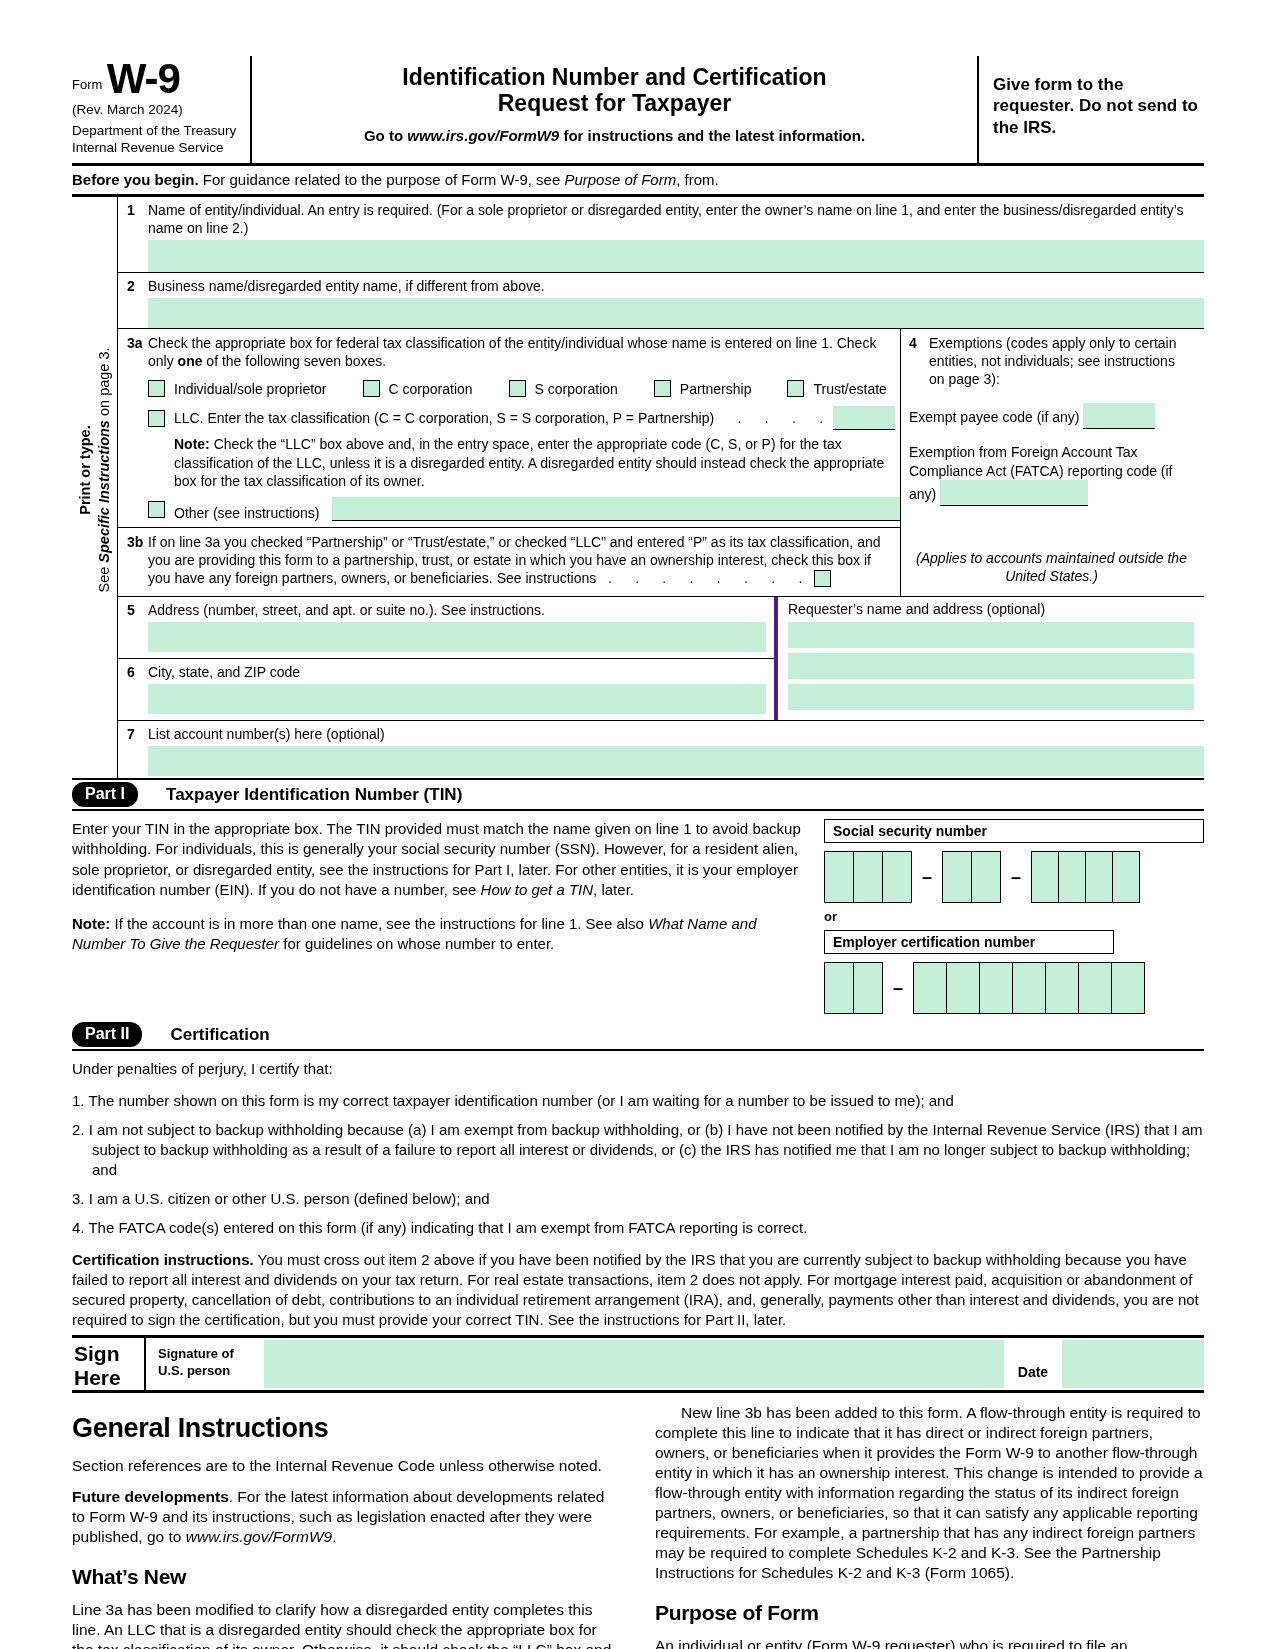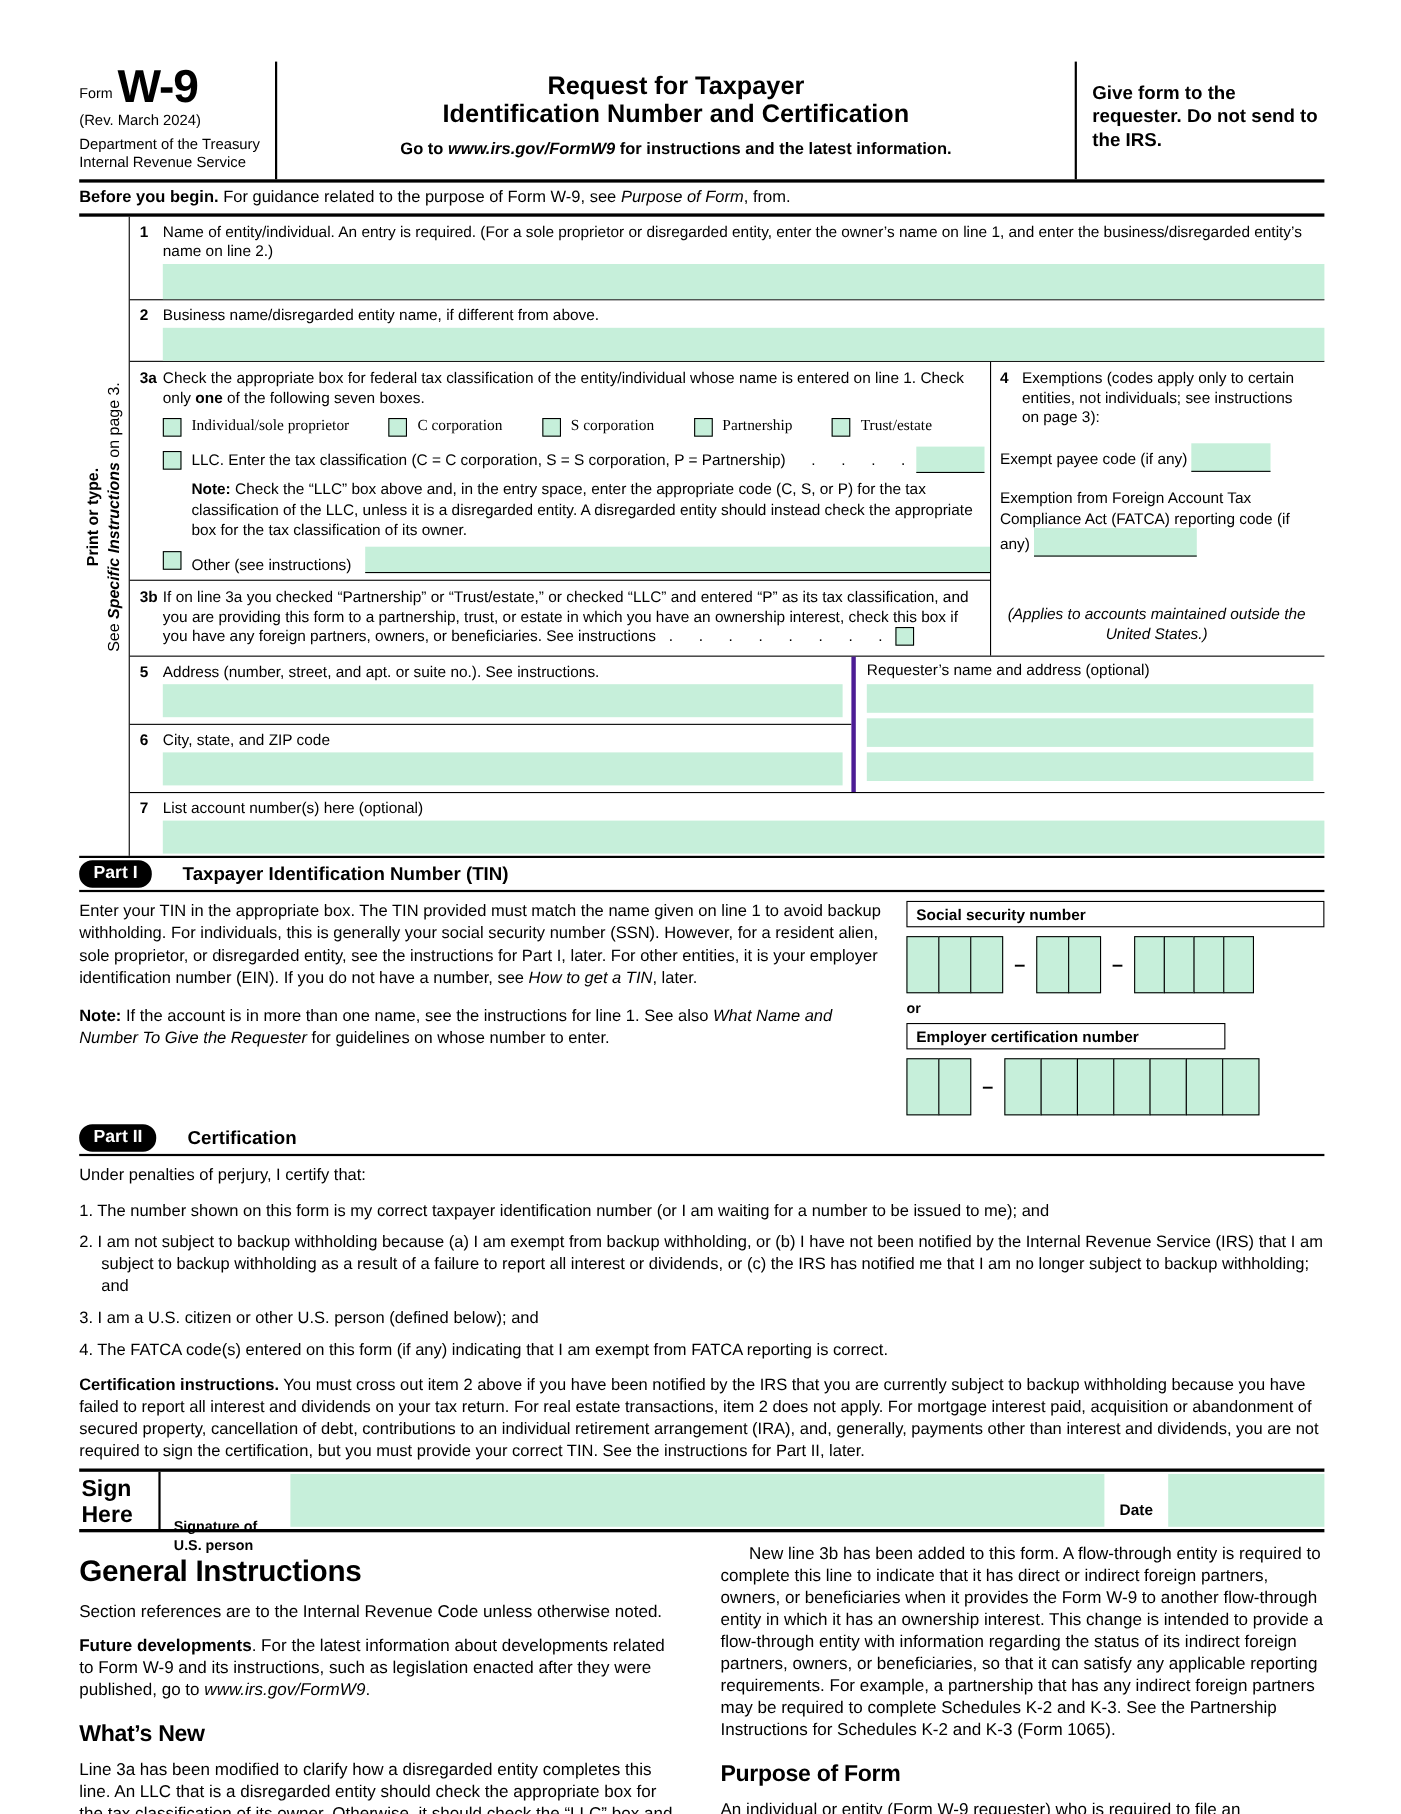--- a/index.html
+++ b/index.html
@@ -51,21 +51,21 @@
   .sec-3b { padding: 5px 0 8px; }
   .cell-4 { width: 304px; border-left: 1px solid #000; padding: 5px 10px 6px 8px; font-size: 14px; display: flex; flex-direction: column; }
   .cell-4 .lbl4 { display: flex; line-height: 1.3; }
   .cell-4 .num4 { width: 20px; font-weight: bold; flex: none; }
   .inline-field { display: inline-block; vertical-align: -7px; border-bottom: 1px solid #000; }
   .exempt-line { margin-top: 14px; }
   .fatca-line { margin-top: 14px; line-height: 1.35; }
   .applies { margin-top: auto; font-style: italic; text-align: center; padding: 8px 6px 4px; line-height: 1.3; }
 
   .cb-row { display: flex; margin: 10px 0 0 30px; font-size: 14px; align-items: center; }
-  .cb-item { display: flex; margin-right: 36px; font-family: Liberation Serif, serif; }
+  .cb-item { display: flex; align-items: center; margin-right: 36px; }
   .cb-item:last-child { margin-right: 0; }
   .checkbox { width: 17px; height: 17px; background: #c6efda; border: 1px solid #000; flex: none; margin-right: 9px; }
   .llc-line { display: flex; align-items: center; margin: 9px 0 0 30px; font-size: 14px; }
   .dots { white-space: pre; }
   .llc-entry { width: 62px; height: 24px; border-bottom: 1px solid #000; margin-left: 10px; }
   .note-3a { margin: 5px 0 0 56px; font-size: 14px; line-height: 1.3; padding-right: 10px; }
   .note-3a .lead { font-weight: bold; }
   .other-line { display: flex; align-items: flex-end; margin: 7px 0 0 30px; font-size: 14px; border-radius: 10px; }
   .other-line .checkbox { align-self: center; }
   .other-entry { flex: 1; height: 24px; border-bottom: 1px solid #000; margin-left: 12px; }
@@ -104,21 +104,21 @@
   .p2-body { font-size: 15px; line-height: 1.33; padding-top: 8px; }
   .p2-intro { margin-bottom: 12px; }
   .cert-item { padding-left: 20px; text-indent: -20px; margin-bottom: 9px; }
   .cert-instr { margin-top: 12px; }
   .cert-instr .lead { font-weight: bold; }
 
   
   .sign-block { display: flex; border-top: 3px solid #000; border-bottom: 3px solid #000; height: 58px; margin-top: 6px; align-items: stretch; }
   .sign-word { width: 72px; font-weight: bold; font-size: 21px; line-height: 1.12; padding: 4px 0 0 2px; }
   .sign-div { width: 2px; background: #000; }
-  .sig-label { width: 118px; font-weight: bold; font-size: 13px; line-height: 1.25; padding: 8px 4px 0 12px; margin-top: 34px; }
+  .sig-label { width: 118px; font-weight: bold; font-size: 13px; line-height: 1.25; padding: 8px 4px 0 12px; }
   .sig-field { flex: 1; margin: 2px 0; }
   .date-label { width: 58px; font-weight: bold; font-size: 14px; display: flex; align-items: flex-end; justify-content: center; padding-bottom: 10px; }
   .date-field { width: 142px; margin: 2px 0; }
 
   
   .cols { display: flex; gap: 34px; margin-top: 10px; }
   .col { flex: 1; font-size: 15.5px; line-height: 1.29; }
   .col h1 { font-size: 27px; margin: 8px 0 10px; letter-spacing: -0.3px; }
   .col h2 { font-size: 21px; margin: 16px 0 10px; letter-spacing: -0.3px; }
   .col p { margin-bottom: 11px; }
@@ -138,22 +138,22 @@
         <span class="form-number-big">W-9</span>
       </div>
       <div class="hdr-rev">(Rev. March 2024)</div>
       <div class="hdr-dept">
         <div>Department of the Treasury</div>
         <div>Internal Revenue Service</div>
       </div>
     </div>
     <div class="hdr-center">
       <div class="hdr-title">
+        <div>Identification Number and Certification</div>
         <div>Request for Taxpayer</div>
-        <div>Identification Number and Certification</div>
       </div>
       <div class="hdr-goto">
         <span>Go to </span><span class="em">www.irs.gov/FormW9</span><span> for instructions and the latest information.</span>
       </div>
     </div>
     <div class="hdr-right">Give form to the requester. Do not send to the IRS.</div>
   </div>
 
   <div class="before">
     <span class="lead">Before you begin.</span><span> For guidance related to the purpose of Form W-9, see </span><span class="em">Purpose of Form</span><span>, from.</span>

